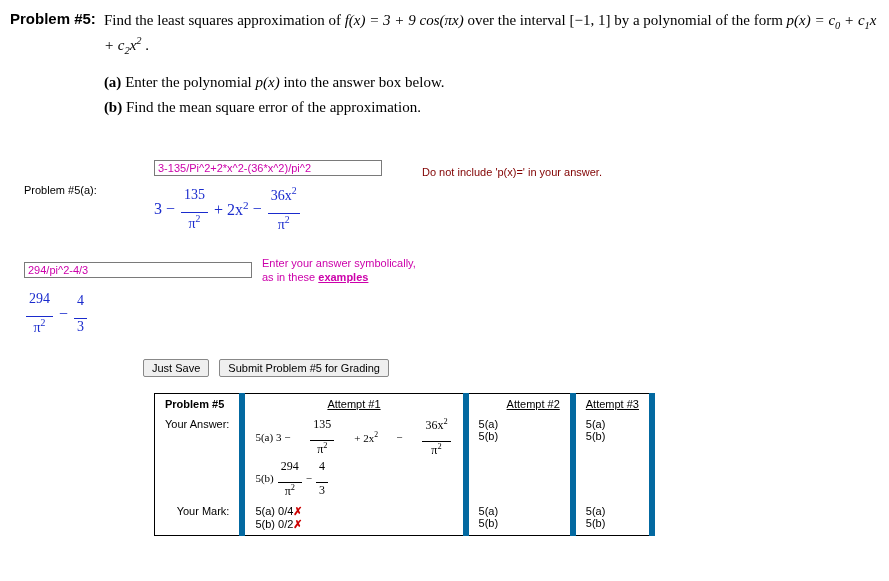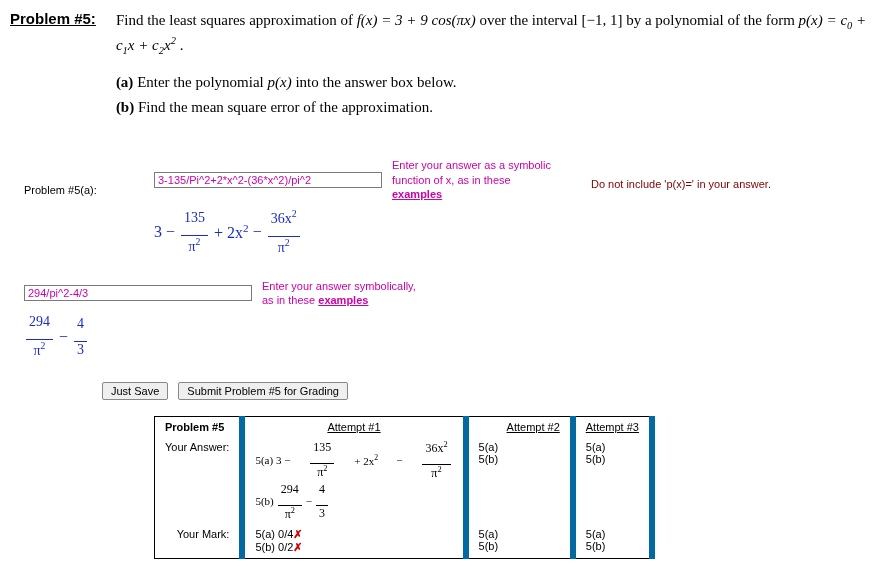--- a/index.html
+++ b/index.html
@@ -10,23 +10,22 @@
     background: #fff;
   }
   .problem-container {
     display: flex;
     align-items: flex-start;
   }
   .problem-label {
     font-weight: bold;
     font-size: 15px;
     font-family: Arial, sans-serif;
-    margin-right: 20px;
+    margin-right: 8px;
     white-space: nowrap;
-    text-decoration: underline;
   }
   .problem-body {
     font-family: "Times New Roman", serif;
     font-size: 15px;
     line-height: 1.4;
   }
   .subparts {
     margin-top: 14px;
     margin-left: 0;
   }
@@ -104,21 +103,21 @@
     margin: 0 2px;
   }
   .frac .num {
     border-bottom: 1px solid currentColor;
     padding: 0 3px 10px;
   }
   .frac .den {
     padding: 1px 3px 0;
   }
   .buttons-row {
-    margin-left: 78px;
+    margin-left: 119px;
     margin-top: 10px;
     margin-bottom: 16px;
   }
   .btn {
     font-family: Arial, sans-serif;
     font-size: 11px;
     padding: 2px 8px;
     background: #efefef;
     border: 1px solid #888;
     border-radius: 2px;
@@ -192,25 +191,20 @@
   </div>
 </div>
 
 <div class="answer-area">
 
   <div class="answer-row">
     <div class="row-label">Problem #5(a):</div>
     <div class="input-block">
       <div class="input-line">
         <input type="text" class="answer-input" value="3-135/Pi^2+2*x^2-(36*x^2)/pi^2" style="">
-        <div class="hint">
-          <span>Enter your answer as a symbolic</span><br>
-          <span>function of x, as in these</span><br>
-          <a href="#">examples</a>
-        </div>
         <div class="note">Do not include 'p(x)=' in your answer.</div>
       </div>
       <div class="formula-echo">
         <span>3 − </span>
         <span class="frac">
             <span class="num">135</span>
             <span class="den"><span>π</span><span class="sup">2</span></span>
           </span>
         <span><span> + 2x</span><span class="sup">2</span></span>
         <span> − </span>

